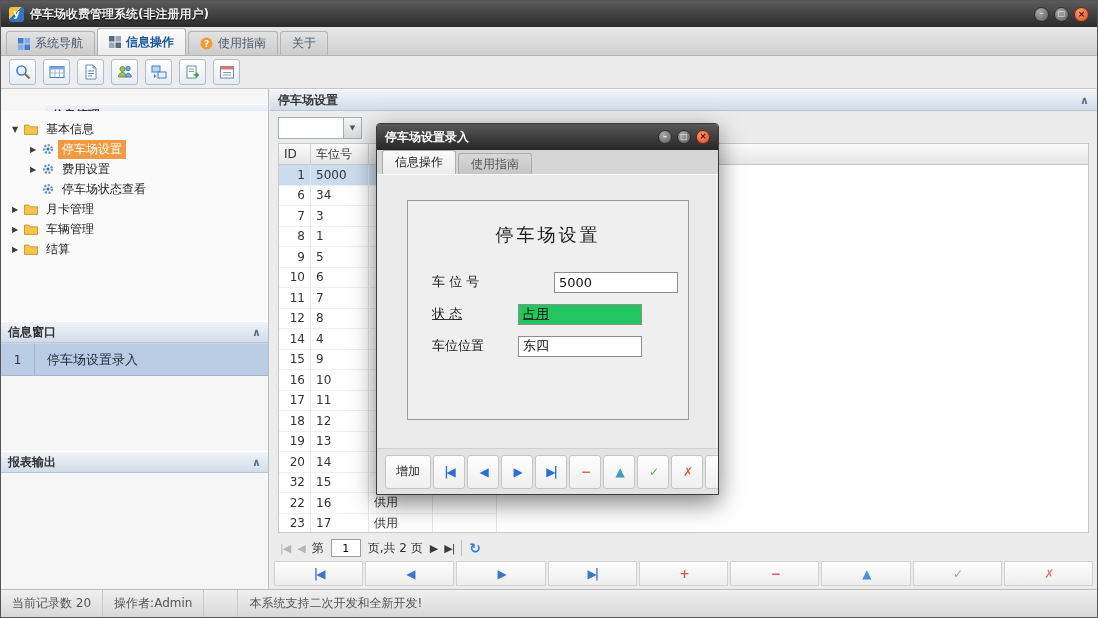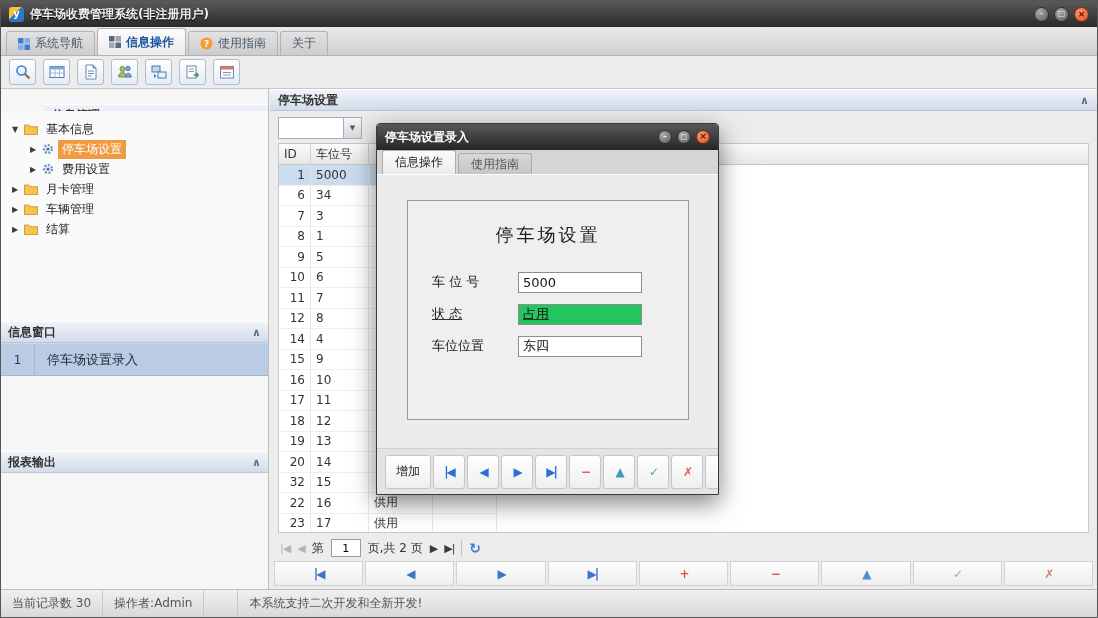--- a/index.html
+++ b/index.html
@@ -122,21 +122,21 @@
     padding-left:5px; border-bottom:1px solid #fdfdfd; }
   .dlg-tab { height:21px; padding:0 12px; display:flex; align-items:center;
     border:1px solid #ababab; border-bottom:none; border-radius:3px 3px 0 0;
     background:linear-gradient(#d8d8d8,#c6c6c6); color:#555; margin-right:2px; }
   .dlg-tab.active { height:24px; background:linear-gradient(#fbfbfb,#ececec); color:#222; }
   .dlg-body { position:absolute; top:51px; left:0; right:0; bottom:46px; background:#ebebeb; }
   .form-box { position:absolute; left:30px; top:25px; width:282px; height:220px;
     border:1px solid #9a9a9a; background:#efefef; }
   .form-title { text-align:center; margin-top:22px; font-size:18px; color:#1c1c1c; letter-spacing:3px; }
   .field { position:absolute; left:24px; height:22px; display:flex; align-items:center; }
-  .field.f0 { top:70px; } .field.f1 { top:102px;text-decoration:underline; } .field.f2 { top:134px; }
+  .field.f0 { top:70px;gap:36px; } .field.f1 { top:102px;text-decoration:underline; } .field.f2 { top:134px; }
   .field label { width:86px; font-size:13px; color:#1c1c1c; }
   .field input { width:124px; height:21px; border:1px solid #8e8e8e; background:#fff;
     padding:0 4px; font-size:13px; font-family:inherit; color:#111; }
   .field.readonly input { background:#22c55e; }
   .dlg-buttons { position:absolute; left:0; right:0; bottom:0; height:46px;
     background:#e4e4e4; border-top:1px solid #cfcfcf; display:flex; align-items:center;
     padding-left:8px; gap:2px; overflow:hidden; }
   .dbtn { height:34px; min-width:32px; background:linear-gradient(#ffffff,#efefef);
     border:1px solid #c6c6c6; border-radius:3px; display:flex; align-items:center;
     justify-content:center; flex:0 0 auto; }
@@ -278,20 +278,30 @@
         <div class="tree-row lvl1">
           <span class="tree-arrow">▶</span>
           <span class="tree-ico">
             <svg width="12" height="12" viewBox="0 0 13 13">
               <circle cx="6.5" cy="6.5" r="4.2" fill="none" stroke="#6a93c4" stroke-width="2.6" stroke-dasharray="2.2 1.6"></circle>
               <circle cx="6.5" cy="6.5" r="1.7" fill="#3c6ea5"></circle>
             </svg>
           </span>
           <span class="tree-label">费用设置</span>
         </div>
+        <div class="tree-row lvl1">
+          <span class="tree-arrow"></span>
+          <span class="tree-ico">
+            <svg width="12" height="12" viewBox="0 0 13 13">
+              <circle cx="6.5" cy="6.5" r="4.2" fill="none" stroke="#6a93c4" stroke-width="2.6" stroke-dasharray="2.2 1.6"></circle>
+              <circle cx="6.5" cy="6.5" r="1.7" fill="#3c6ea5"></circle>
+            </svg>
+          </span>
+          <span class="tree-label">停车场状态查看</span>
+        </div>
         <div class="tree-row">
           <span class="tree-arrow">▶</span>
           <span class="tree-ico">
             <svg width="14" height="12" viewBox="0 0 14 12">
               <path d="M0.5 2 h4.2 l1.4 1.8 h7.4 v7.7 h-13z" fill="#f8c24d" stroke="#c08f22" stroke-width="0.8"></path>
             </svg>
           </span>
           <span class="tree-label">月卡管理</span>
         </div>
         <div class="tree-row">
@@ -495,21 +505,21 @@
         <div class="bigbtn">
           <span class="glyph" style="color:#8fae9f">✓</span>
         </div>
         <div class="bigbtn">
           <span class="glyph" style="color:#dd7b72">✗</span>
         </div>
       </div>
   </div>
 
   <div class="statusbar">
-    <div class="sb-cell">当前记录数 30</div>
+    <div class="sb-cell">当前记录数 20</div>
     <div class="sb-cell">操作者:Admin</div>
     <div class="sb-cell gap"></div>
     <div class="sb-cell last">本系统支持二次开发和全新开发!</div>
   </div>
 
   <div class="dialog">
     <div class="dlg-title">
       <span>停车场设置录入</span>
       <span class="sp"></span>
       <div class="winbtns">

